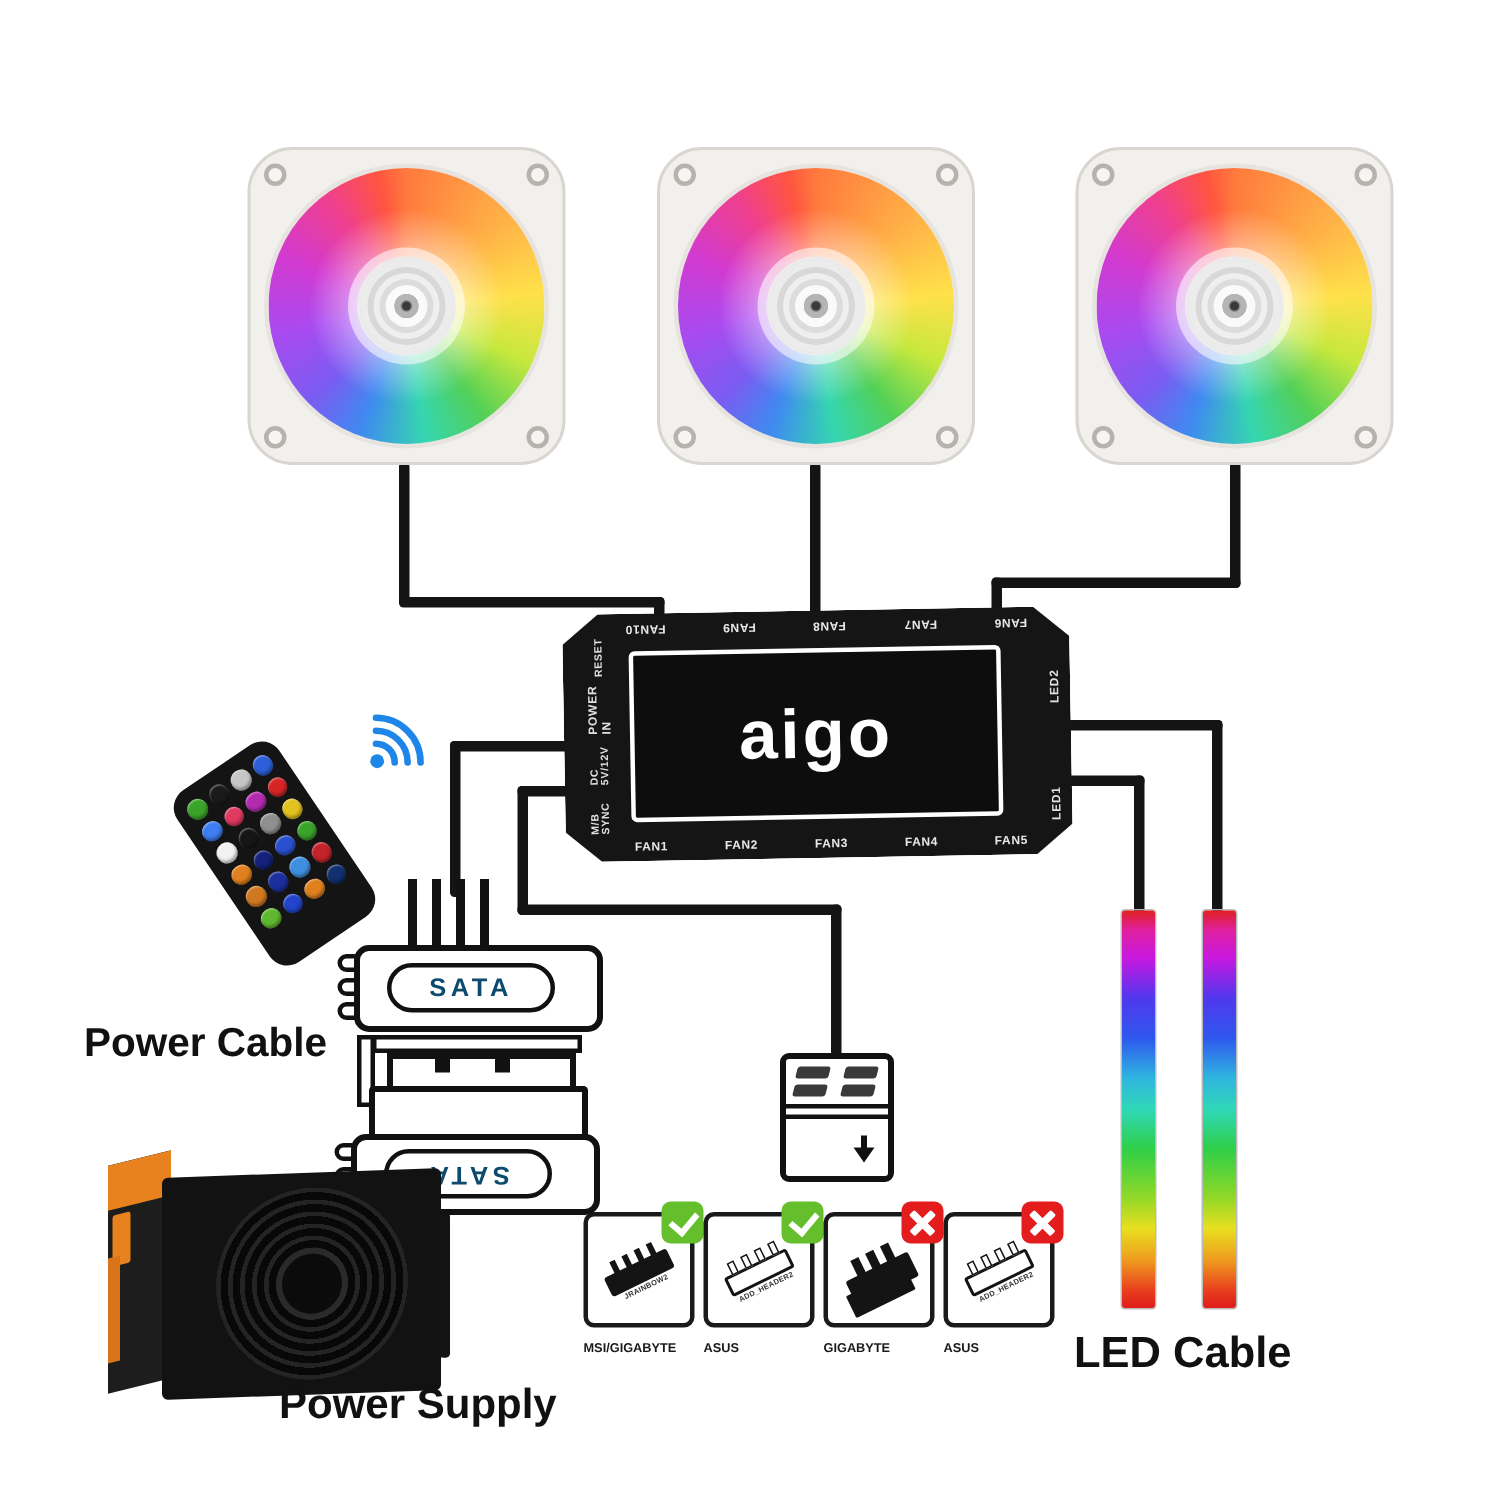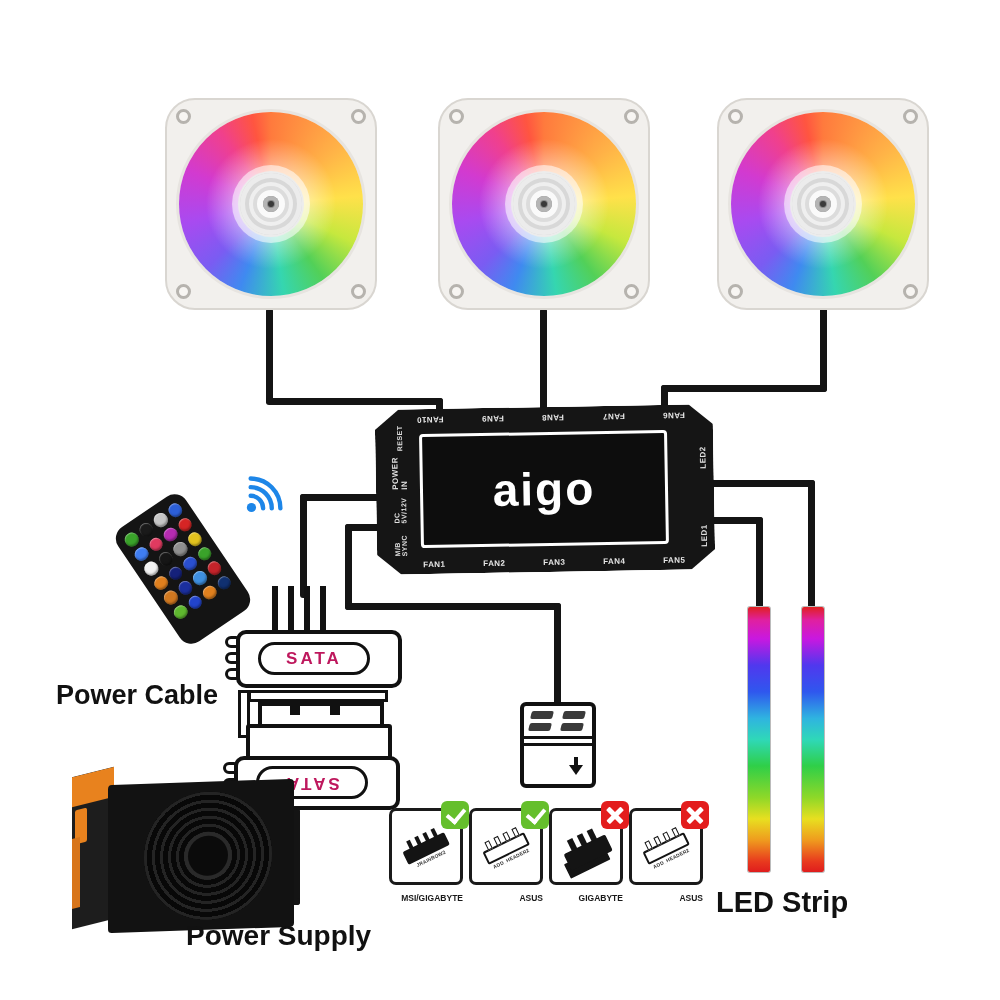--- a/index.html
+++ b/index.html
@@ -58,21 +58,21 @@
   .rbtn{width:13.5px;height:13.5px;border-radius:50%;box-shadow:inset 0 -2px 2px rgba(0,0,0,.35),
         inset 0 1px 1px rgba(255,255,255,.4);}
   .signal{position:absolute;left:243px;top:468px;}
 
   
   .lineart{position:absolute;background:#fff;border:4px solid #111;box-sizing:border-box;}
   .sata-pin{position:absolute;width:6px;background:#111;}
   .coil{position:absolute;width:17px;height:12px;border:3px solid #111;border-radius:7px;background:#fff;box-sizing:border-box;}
   .sata-pill{position:absolute;border:3.5px solid #111;border-radius:17px;background:#fff;
              display:flex;align-items:center;justify-content:center;box-sizing:border-box;}
-  .sata-pill span{font-size:17px;font-weight:bold;letter-spacing:3px;color:#be185d;}
+  .sata-pill span{font-size:17px;font-weight:bold;letter-spacing:3px;color:#0c4a6e;}
   .sata-pill.flip span{transform:rotate(180deg);}
 
   
   .sync{position:absolute;left:520px;top:702px;width:76px;height:86px;background:#fff;
         border:4px solid #111;border-radius:6px;box-sizing:border-box;}
   .sync .slot{position:absolute;width:22px;height:8px;background:#3a3a3a;border-radius:2px;transform:skewX(-14deg);}
   .sync .line{position:absolute;left:0;right:0;height:3px;background:#111;}
   .dn-arrow{position:absolute;right:9px;bottom:7px;width:14px;height:20px;}
   .dn-arrow::before{content:"";position:absolute;left:5px;top:0;width:4px;height:9px;background:#111;}
   .dn-arrow::after{content:"";position:absolute;left:0;top:8px;border-left:7px solid transparent;
@@ -109,21 +109,21 @@
   .chip .pins{display:flex;gap:5px;justify-content:center;margin-bottom:-1px;}
   .chip .pins i{display:block;width:4px;height:9px;}
   .chip .base{width:46px;height:14px;border-radius:2px;margin:0 auto;}
   .chip.black .pins i{background:#141414;}
   .chip.black .base{background:#141414;}
   .chip.white .pins i{background:#fff;border:1.5px solid #141414;box-sizing:border-box;width:5px;}
   .chip.white .base{background:#fff;border:2px solid #141414;box-sizing:border-box;}
   .chip.big .pins i{width:6px;height:12px;}
   .chip.big .base{height:18px;box-shadow:-5px 8px 0 -1px #141414;}
   .chip-text{font-size:5px;font-weight:bold;color:#333;margin-top:1px;letter-spacing:.2px;white-space:nowrap;}
-  .compat-label{position:absolute;top:893px;width:74px;text-align:right;font-size:8.5px;
+  .compat-label{position:absolute;top:893px;width:74px;text-align:left;font-size:8.5px;
                 font-weight:bold;color:#1a1a1a;letter-spacing:0;}
 
   
   .big-label{position:absolute;font-weight:bold;color:#111;white-space:nowrap;}
 </style>
 </head>
 <body>
 
 <div class="canvas">
 
@@ -351,15 +351,15 @@
     </div>
     <div class="badge cross" style="background: rgb(227, 29, 29);"></div>
   </div>
   <div class="compat-label" style="left:389px;">MSI/GIGABYTE</div>
   <div class="compat-label" style="left:469px;">ASUS</div>
   <div class="compat-label" style="left:549px;">GIGABYTE</div>
   <div class="compat-label" style="left:629px;">ASUS</div>
 
   <div class="big-label" style="left:186px;top:920px;font-size:28px;">Power Supply</div>
   <div class="big-label" style="left:56px;top:680px;font-size:27px;">Power Cable</div>
-  <div class="big-label" style="left:716px;top:886px;font-size:29px;">LED Strip</div>
+  <div class="big-label" style="left:716px;top:886px;font-size:29px;">LED Cable</div>
 
 </div>
 
 </body></html>

